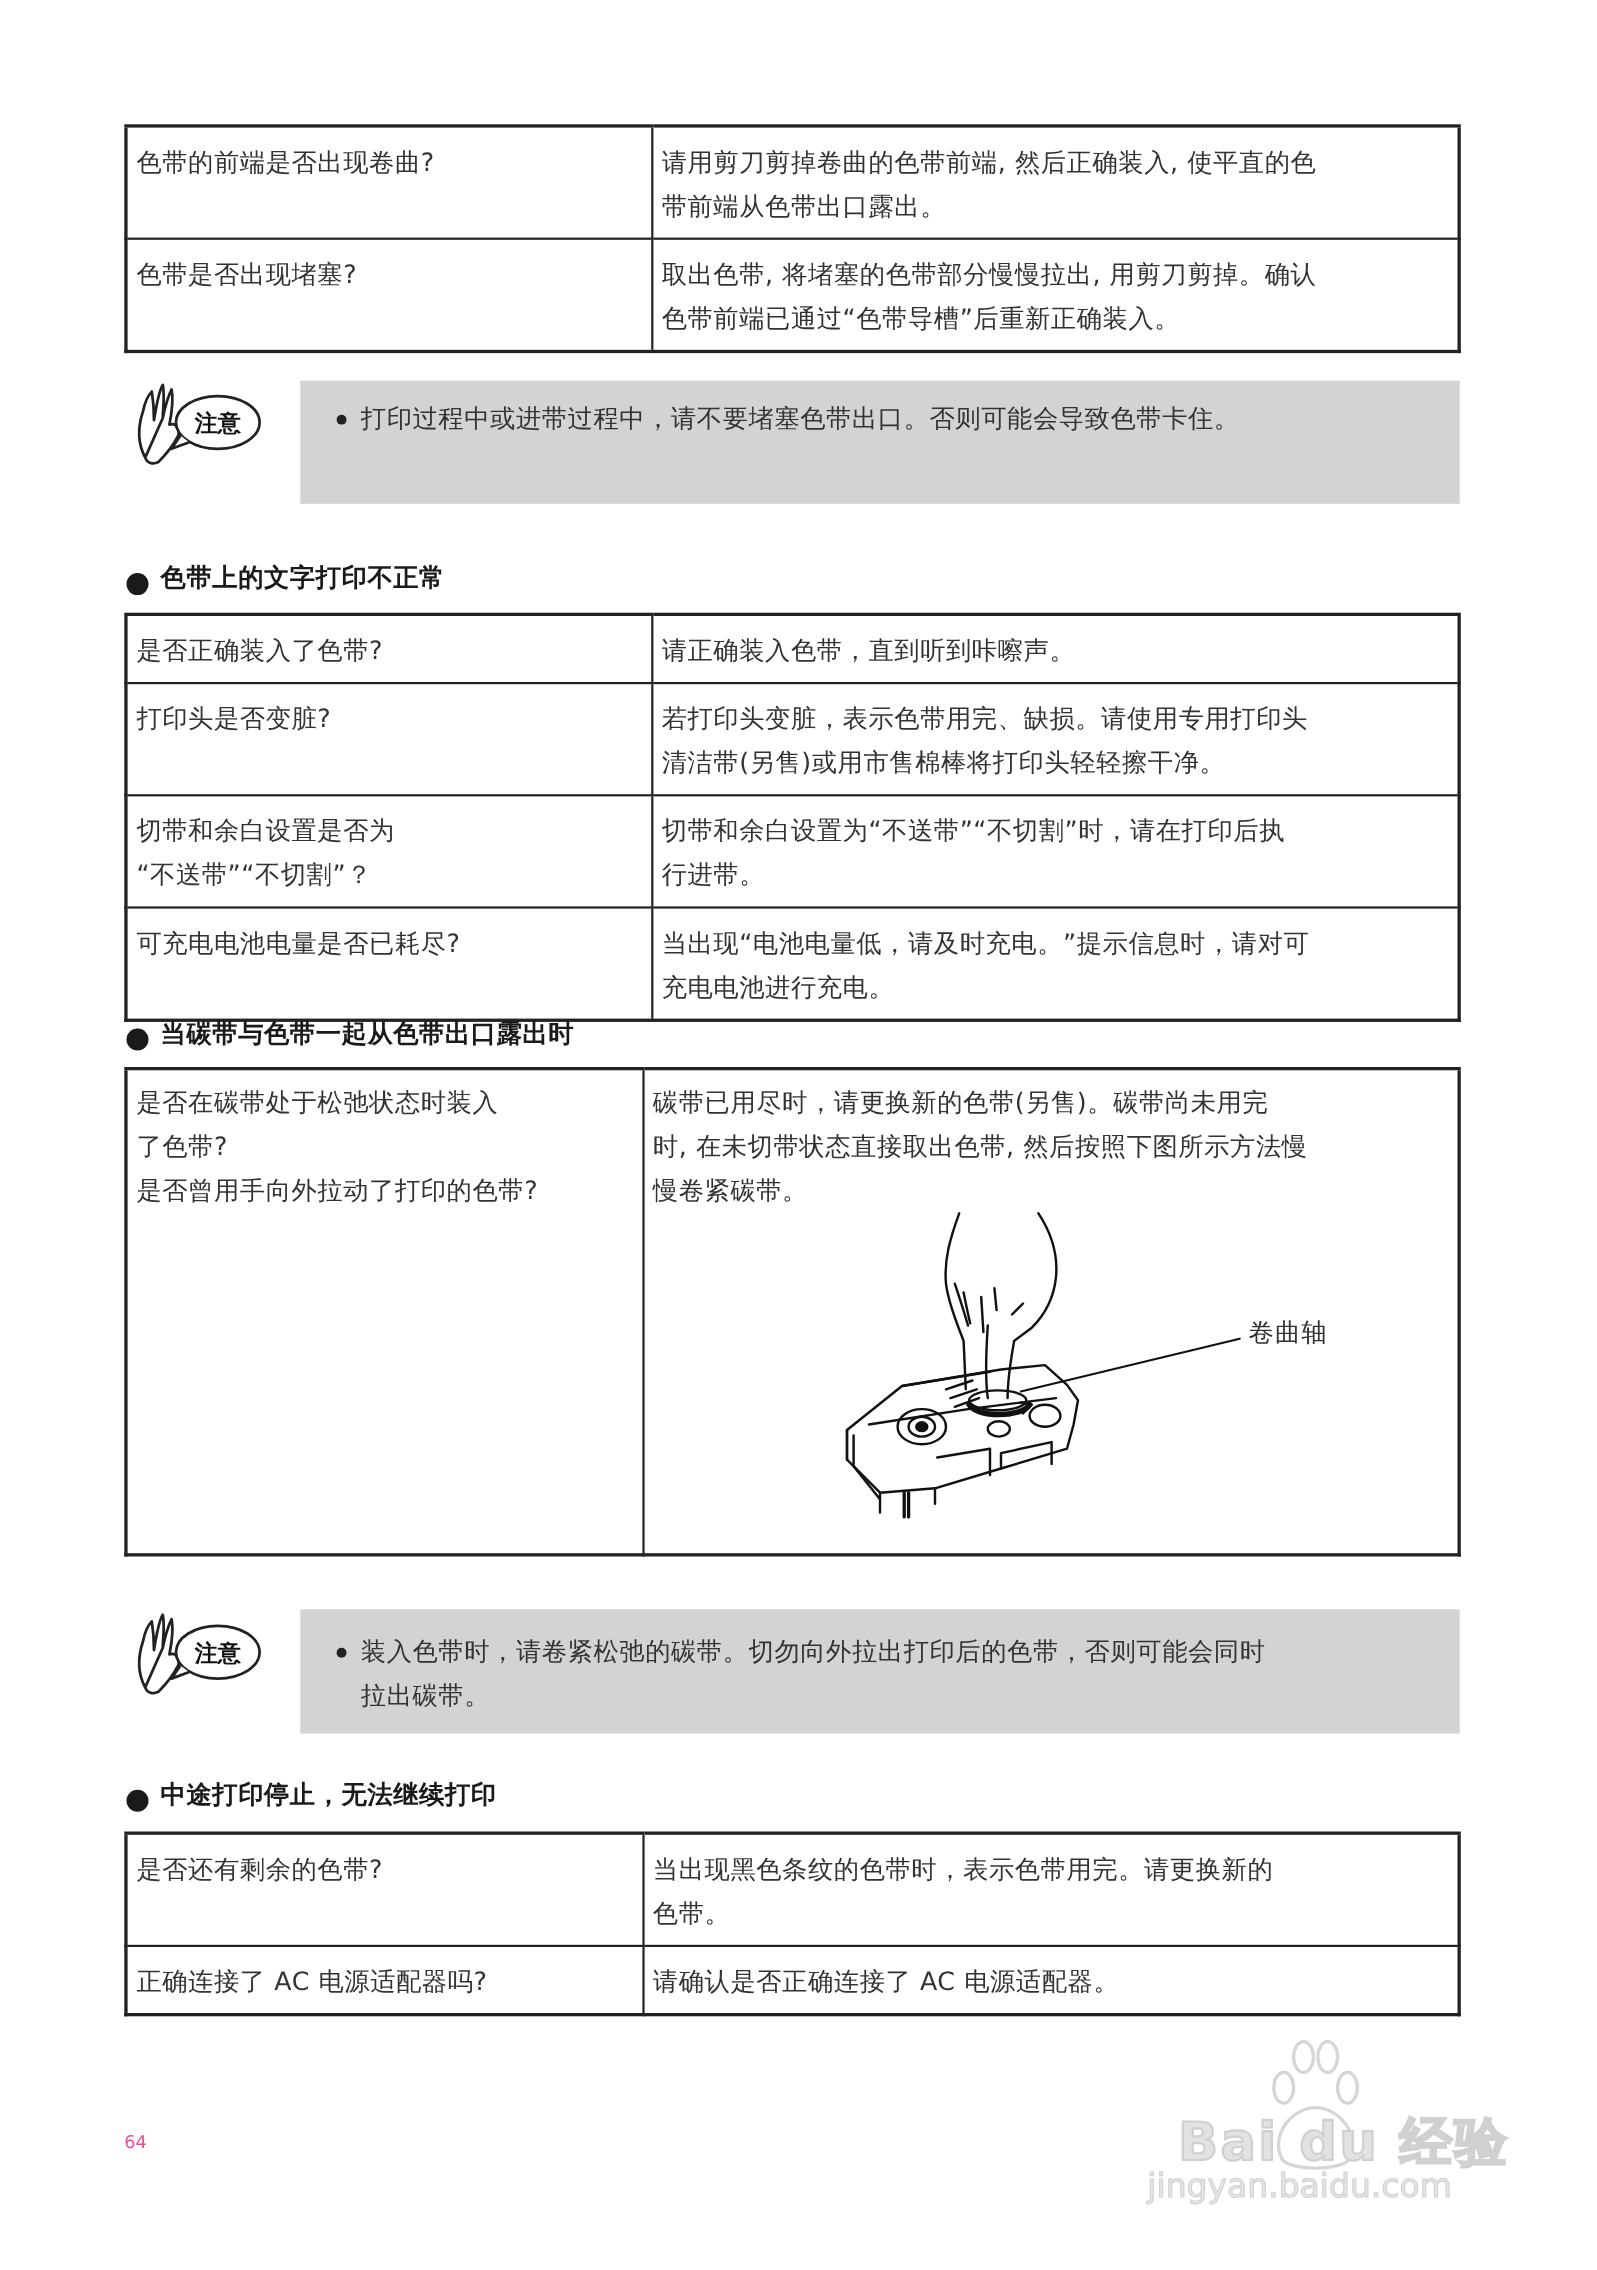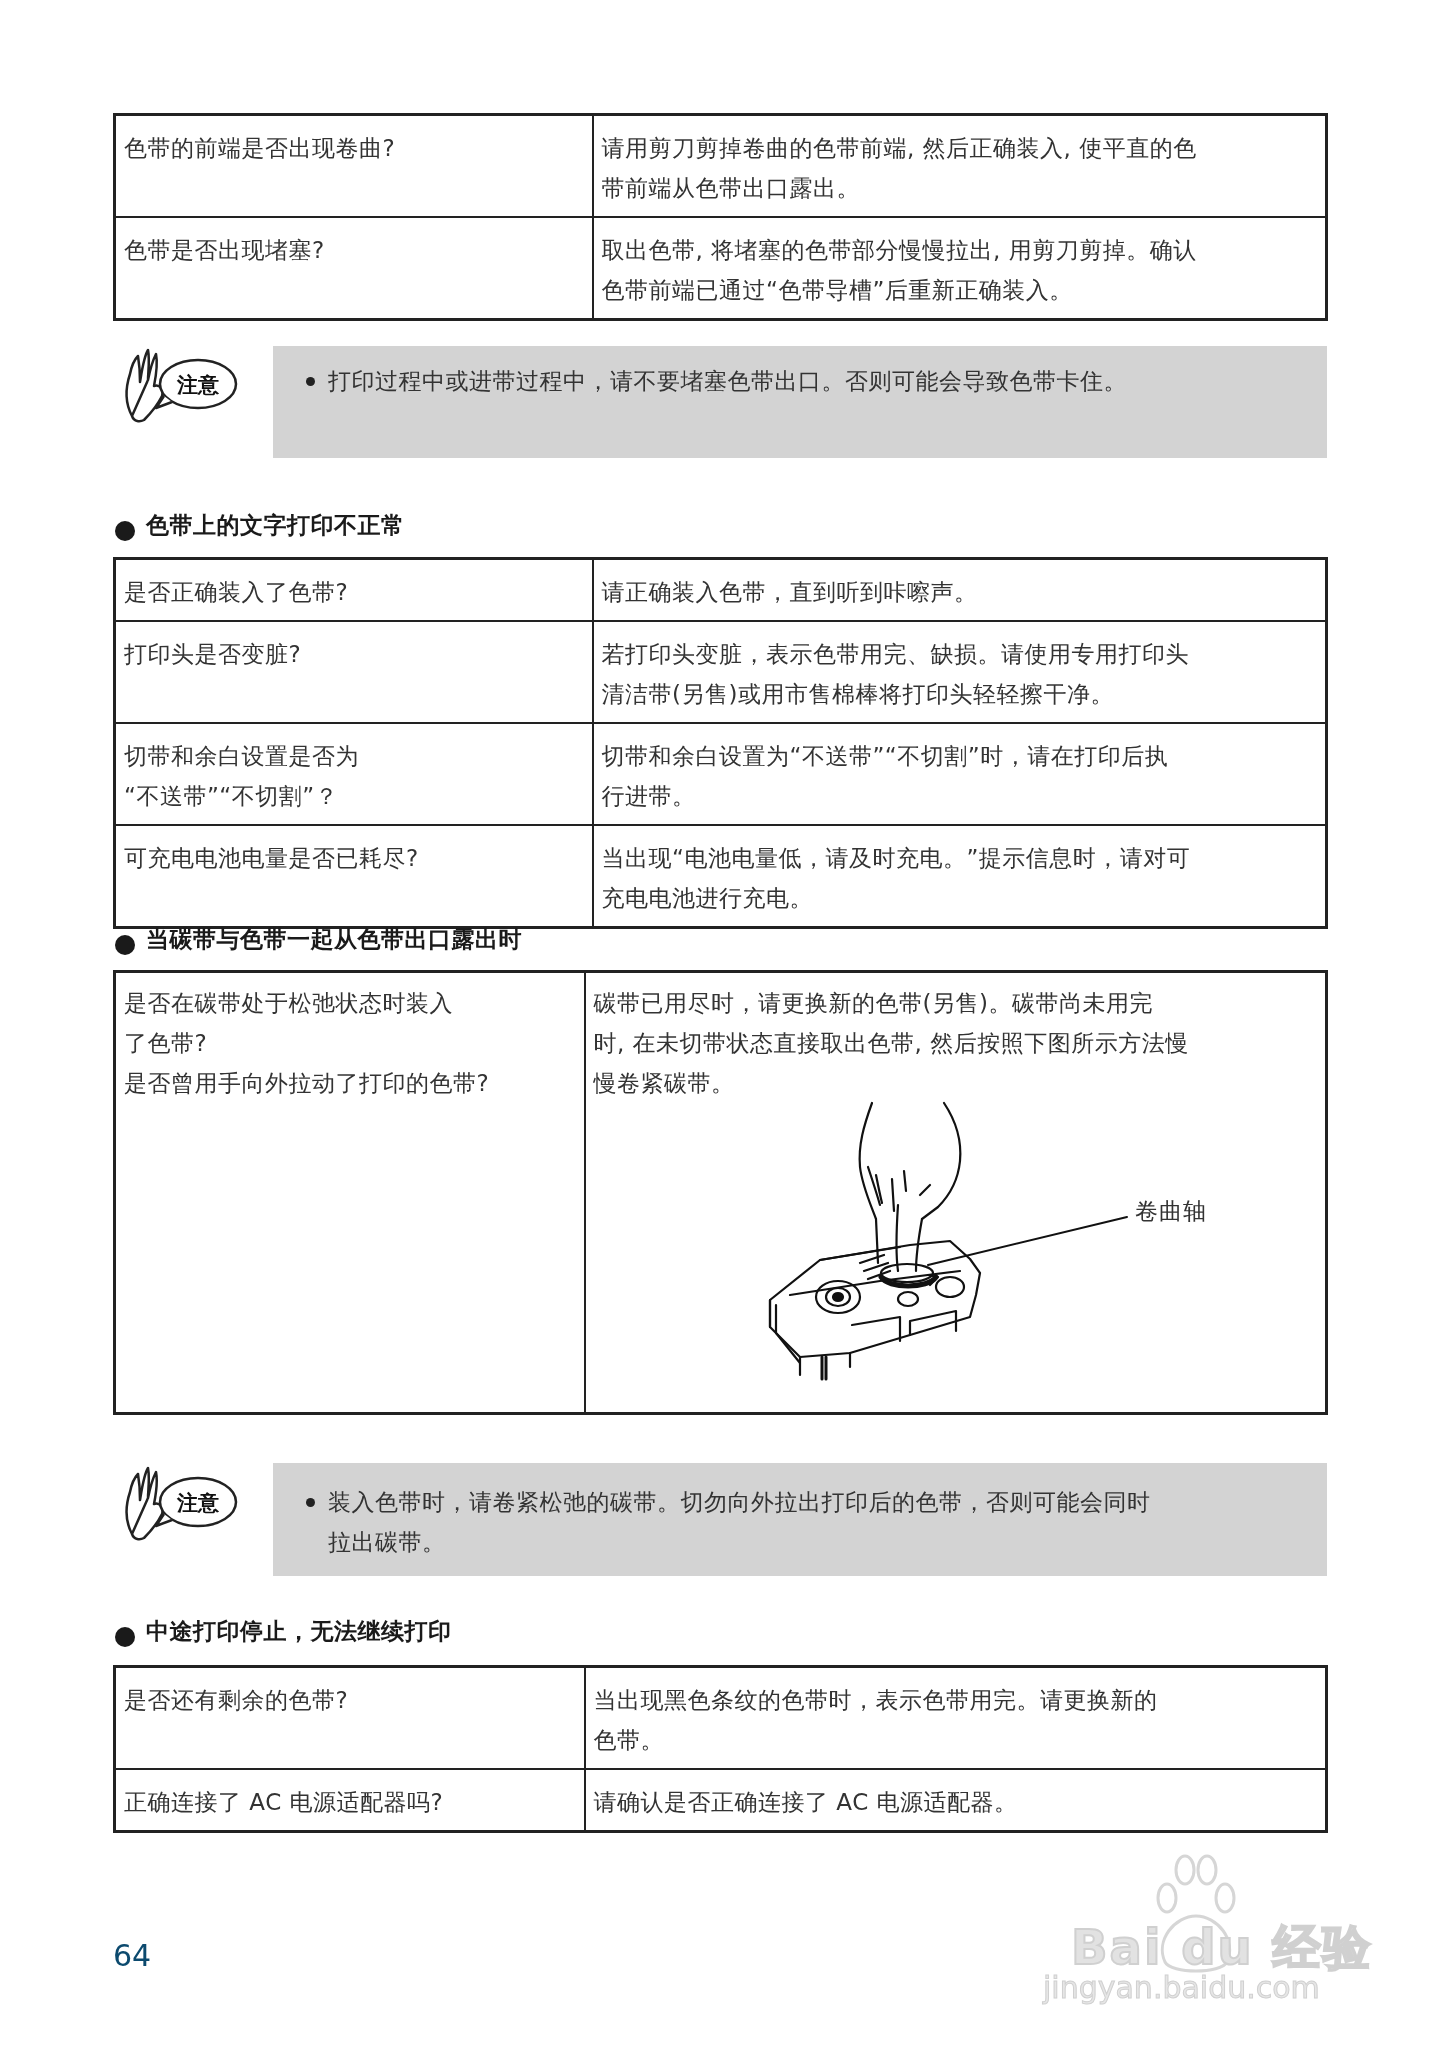--- a/index.html
+++ b/index.html
@@ -32,21 +32,21 @@
   }
   .heading {
     position: absolute; font-size: 23px; font-weight: bold; color: #1a1a1a;
     display: flex; align-items: flex-end; letter-spacing: 0.5px;
   }
   .heading .dot {
     width: 20px; height: 20px; border-radius: 50%; background: #1a1a1a;
     margin-right: 11px; display: inline-block;
   }
   .note-icon { position: absolute; }
-  .page-num { position: absolute; font-size: 30px; color: #0c4a6e; }
+  .page-num { position: absolute; font-size: 16px; color: #ec4899; }
   .watermark { position: absolute; color: #d8d8d8; }
 </style>
 </head>
 <body>
 
 <table class="qa" style="left:113px; top:113px; width:1212px;">
   <colgroup>
       <col style="width:478px">
       <col style="width:734px">
     </colgroup>

